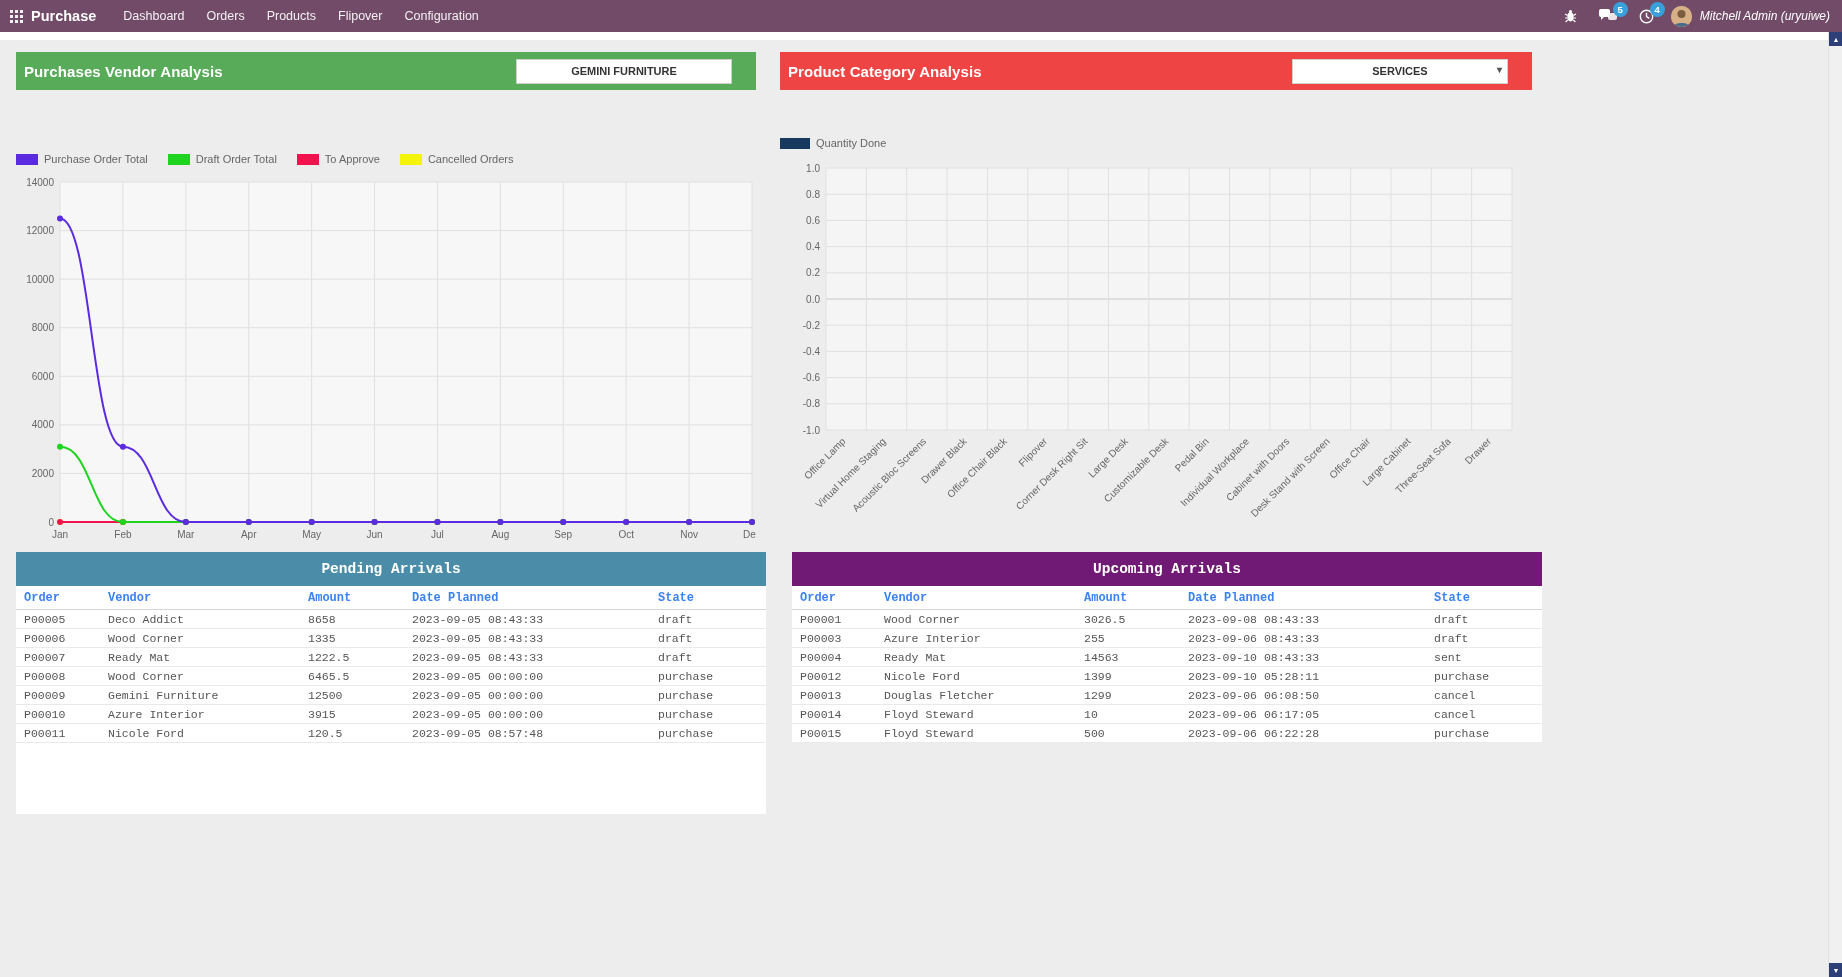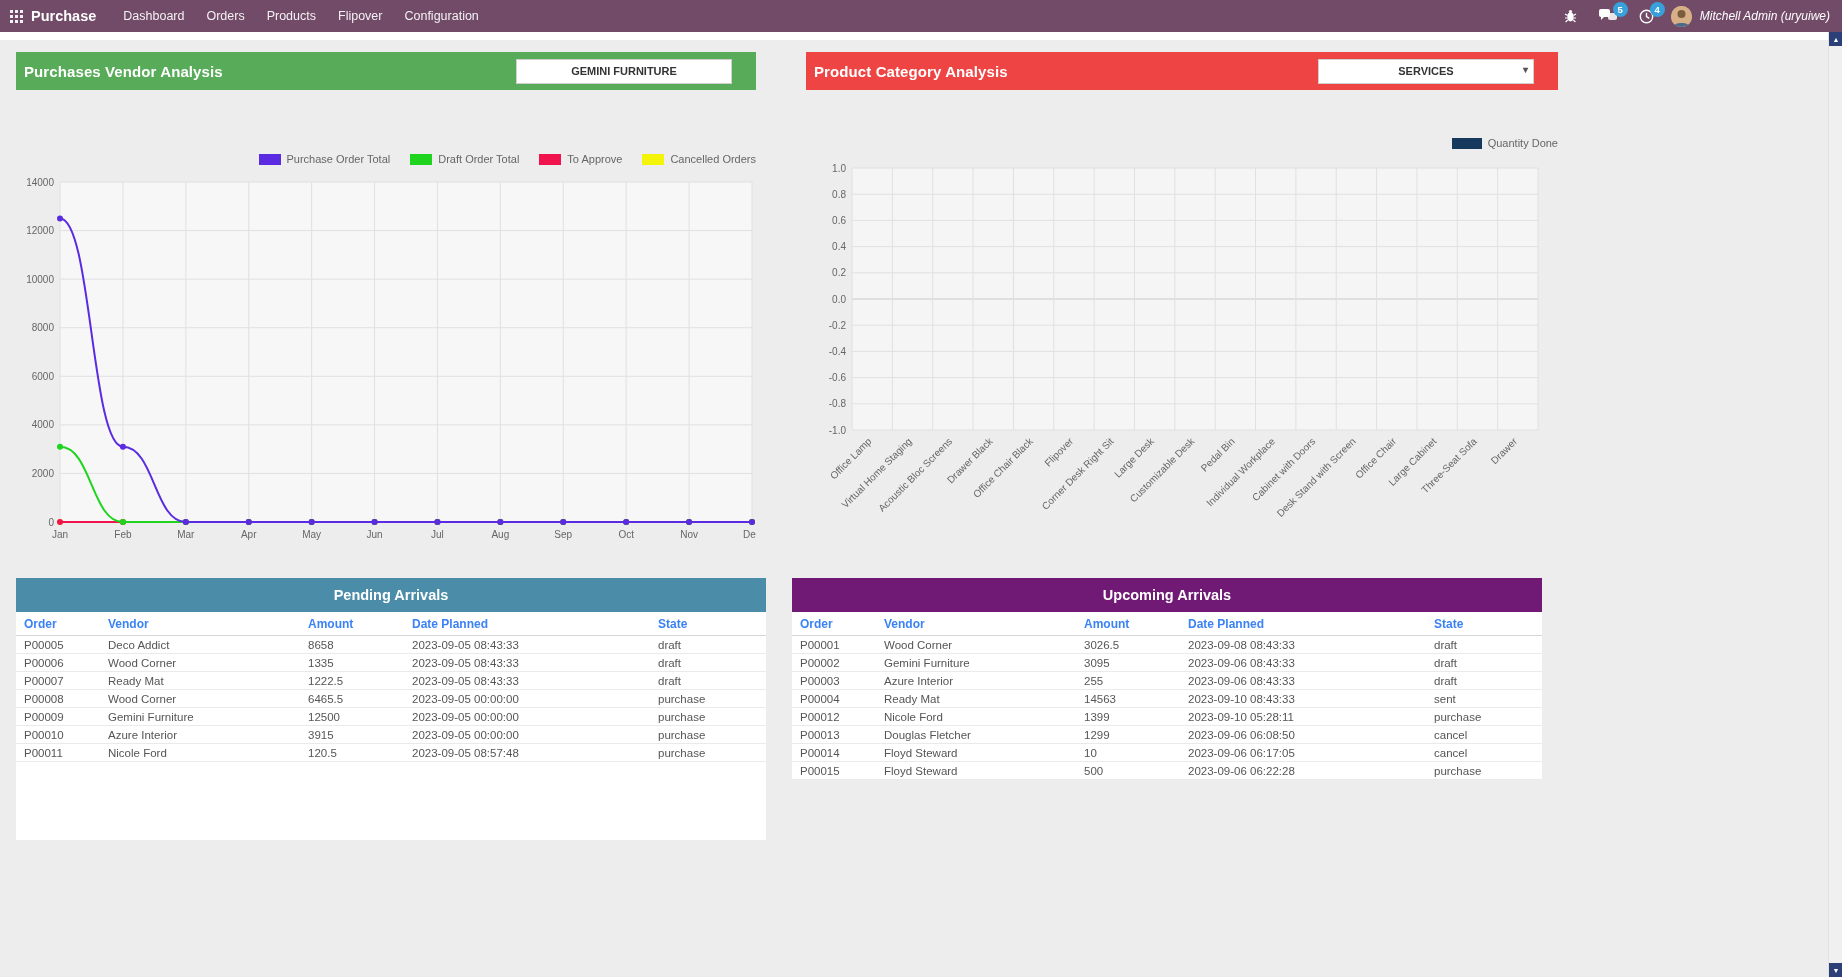--- a/index.html
+++ b/index.html
@@ -16,36 +16,36 @@
   .nav-right { display:flex; align-items:center; gap:4px; }
   .nav-icon { position:relative; padding:5px 9px; display:inline-flex; cursor:pointer; align-items:center; }
   .badge { position:absolute; top:-2px; right:-2px; background:#38a1db; color:#fff; font-size:9.5px; min-width:15px; height:15px; border-radius:8px; display:flex; align-items:center; justify-content:center; padding:0 3px; font-weight:bold; }
   .avatar { width:21px; height:21px; border-radius:50%; overflow:hidden; display:inline-flex; background:#d1a97e; margin-left:4px; }
   .user-name { font-size:12px; margin:0 2px 0 4px; cursor:pointer; white-space:nowrap;font-style:italic; }
 
   .top-strip { height:8px; background:#ffffff; width:1828px; }
 
   
   .content { padding:12px 0 0 16px; }
-  .grid { display:grid; grid-template-columns:740px 752px; column-gap:50px; align-items:start; }
+  .grid { display:grid; grid-template-columns:740px 752px; column-gap:24px; align-items:start; }
 
   
   .card-header { height:38px; display:flex; align-items:center; justify-content:space-between; padding:0 24px 0 8px; }
   .card-header h2 { color:#fff; font-size:15px; font-weight:bold; letter-spacing:.1px; }
   .header-filter { background:#fff; border:1px solid #cfcfcf; width:216px; height:25px; display:flex; align-items:center; justify-content:center; font-size:11px; font-weight:bold; color:#333; position:relative; cursor:pointer; }
   .header-filter .caret { position:absolute; right:5px; top:5px; color:#555; font-size:10px; line-height:1; }
   .chart-body { padding-top:62px; }
   .chart-body.cat { padding-top:46px; }
-  .legend { display:flex; justify-content:flex-end; align-items:center; gap:20px; margin-bottom:10px; height:14px; }
+  .legend { display:flex; justify-content:flex-start; align-items:center; gap:20px; margin-bottom:10px; height:14px; }
   .lg-item { display:flex; align-items:center; gap:6px; font-size:11px; color:#666; cursor:pointer; }
   .lg-sw { height:11px; display:inline-block; }
   svg { display:block; }
 
   
-  .tables-row { margin-top:26px; display:grid; grid-template-columns:750px 750px; column-gap:26px; align-items:start; }
+  .tables-row { display:grid; grid-template-columns:750px 750px; column-gap:26px; align-items:start;font-family:Liberation Mono, monospace; }
   .table-card { background:#fff; }
   .table-card.pending { height:262px; }
   .table-title { height:34px; display:flex; align-items:center; justify-content:center; color:#fff; font-size:14.5px; font-weight:bold; }
   table { width:100%; border-collapse:collapse; table-layout:fixed; }
   th { text-align:left; font-size:12px; color:#3b82f6; font-weight:bold; padding:5px 4px 4px; border-bottom:1px solid #d6d6d6; }
   td { font-size:11.5px; color:#555; padding:2.5px 4px; border-bottom:1px solid #eaeaea; white-space:nowrap; overflow:hidden; }
   th:first-child, td:first-child { padding-left:8px; }
 
   
   .scrollbar { position:absolute; top:32px; right:0; width:14px; height:945px; background:#f0f0f1; border-left:1px solid #e2e2e2; }
@@ -412,27 +412,20 @@
           </thead>
         <tbody id="upcoming-body">
             <tr>
               <td>P00001</td>
               <td>Wood Corner</td>
               <td>3026.5</td>
               <td>2023-09-08 08:43:33</td>
               <td>draft</td>
             </tr>
             <tr>
-              <td>P00002</td>
-              <td>Gemini Furniture</td>
-              <td>3095</td>
-              <td>2023-09-06 08:43:33</td>
-              <td>draft</td>
-            </tr>
-            <tr>
               <td>P00003</td>
               <td>Azure Interior</td>
               <td>255</td>
               <td>2023-09-06 08:43:33</td>
               <td>draft</td>
             </tr>
             <tr>
               <td>P00004</td>
               <td>Ready Mat</td>
               <td>14563</td>

